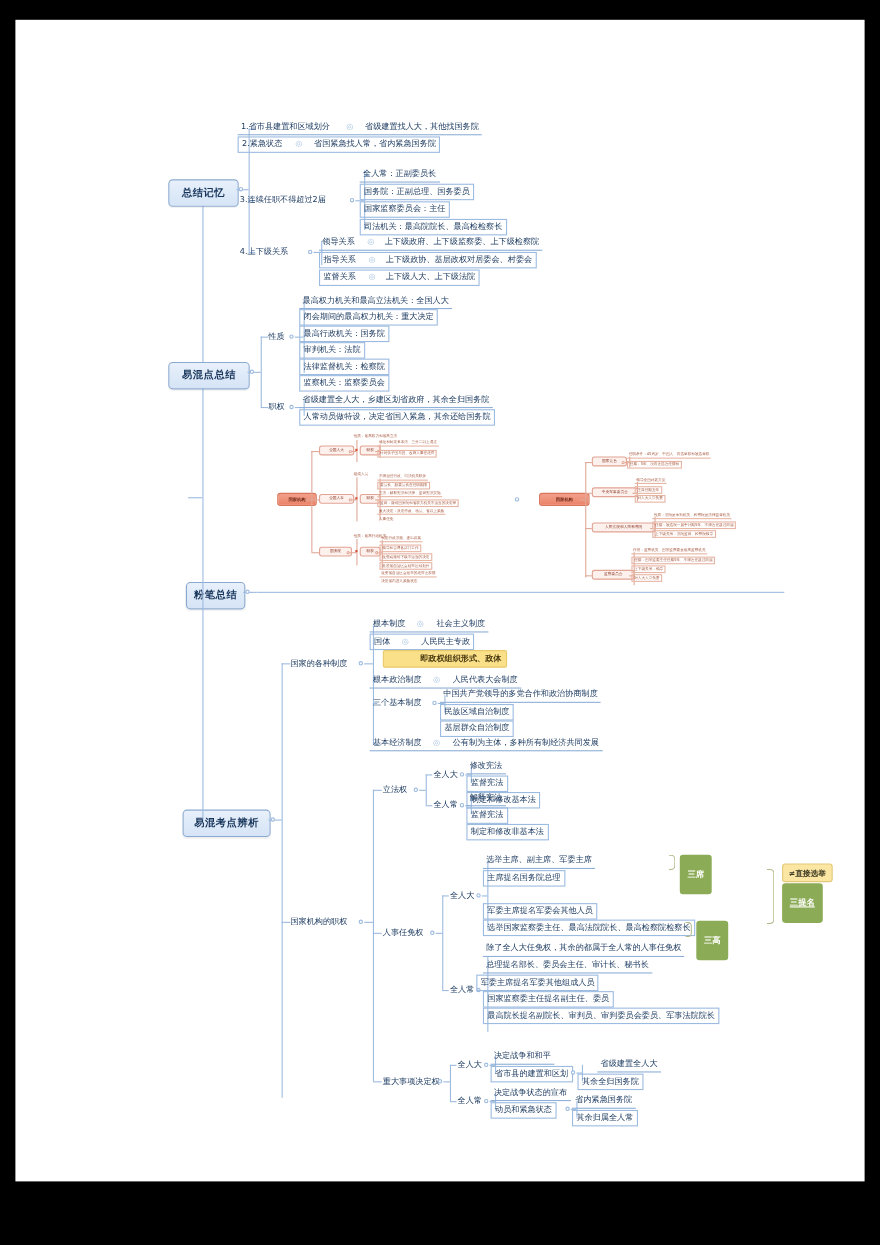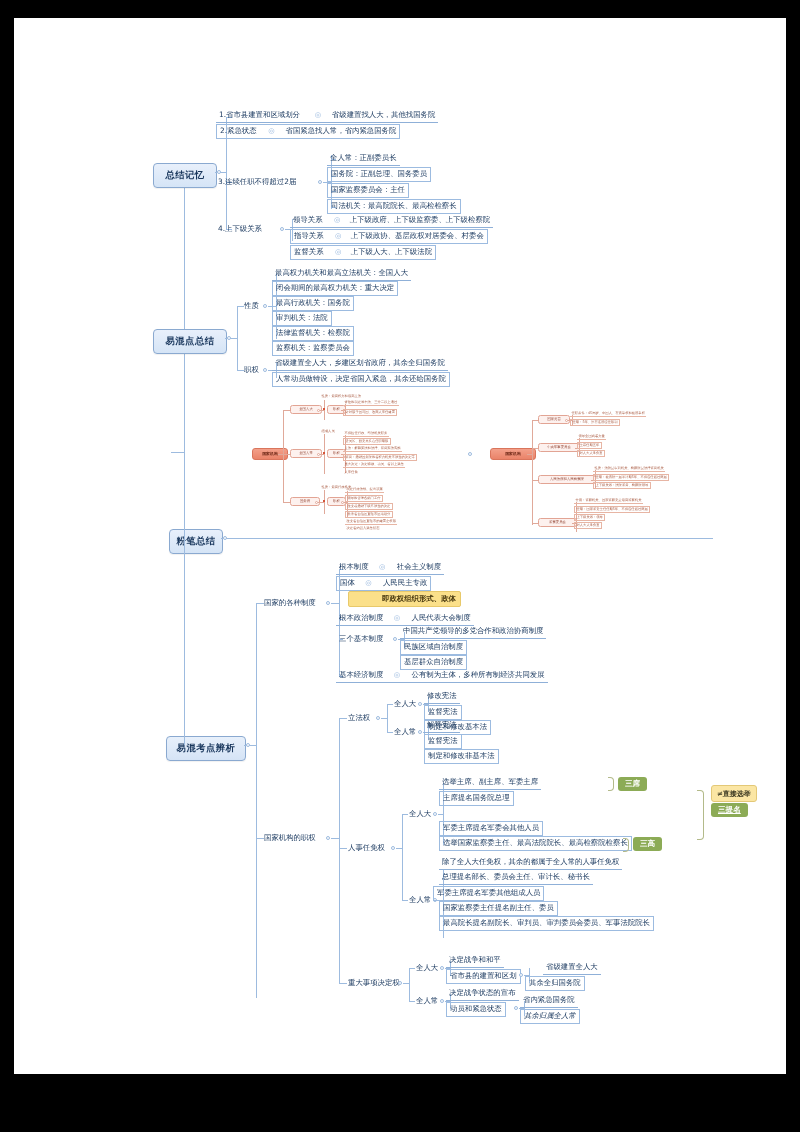--- a/index.html
+++ b/index.html
@@ -29,21 +29,21 @@
   
   .dot{position:absolute;width:4px;height:4px;border:0.8px solid #9dbbdf;border-radius:50%;
         background:#fff;box-sizing:border-box;}
   .dotr{position:absolute;width:3px;height:3px;border:0.7px solid #e0a99a;border-radius:50%;
         background:#fff;box-sizing:border-box;}
 
   
   .chip-y{position:absolute;background:#fbe08a;border:0.8px solid #e8c96a;border-radius:2px;
     font-size:7.4px;color:#4a3a10;font-weight:bold;padding:2px 4px;white-space:nowrap;}
   .chip-g{position:absolute;background:#8cab56;border-radius:3px;color:#fff;font-weight:bold;
-    font-size:7.6px;padding:2px 7px;white-space:nowrap;text-align:center;}
+    font-size:7.6px;padding:13px 7px;white-space:nowrap;text-align:center;}
   .chip-y2{position:absolute;background:#fbe6a4;border:0.8px solid #e3c877;border-radius:3px;
     font-size:7px;color:#3d3a22;font-weight:bold;padding:2.5px 5px;white-space:nowrap;}
 
   
   .brace{position:absolute;border:1.1px solid #b3ba8a;border-left:none;border-radius:0 4px 4px 0;}
 
   
   #thumb{position:absolute;left:246px;top:372px;width:472px;height:140px;}
   .tnode{position:absolute;border:0.6px solid #e2a494;background:#fdf1ee;border-radius:2.5px;
     color:#8d3b28;font-size:3.4px;text-align:center;white-space:nowrap;
@@ -398,16 +398,16 @@
   <div class="h" style="left:431px;top:983px;width:5px;"></div>
   <div class="v" style="left:436px;top:976px;height:15px;"></div>
   <div class="txt ul" style="left:432px;top:969px;">决定战争状态的宣布</div>
   <div class="txt bx" style="left:432px;top:984px;">
     <span>动员和紧急状态</span>
   </div>
   <div class="dot" style="left:500px;top:988px;"></div>
   <div class="h" style="left:505px;top:990px;width:5px;"></div>
   <div class="v" style="left:510px;top:983px;height:15px;"></div>
   <div class="txt ul" style="left:506px;top:976px;">省内紧急国务院</div>
-  <div class="txt bx" style="left:506px;top:991px;font-style:italic;">其余归属全人常</div>
+  <div class="txt bx" style="left:506px;top:991px;">其余归属全人常</div>
 
 </div>
 </div>
 
 </body></html>

